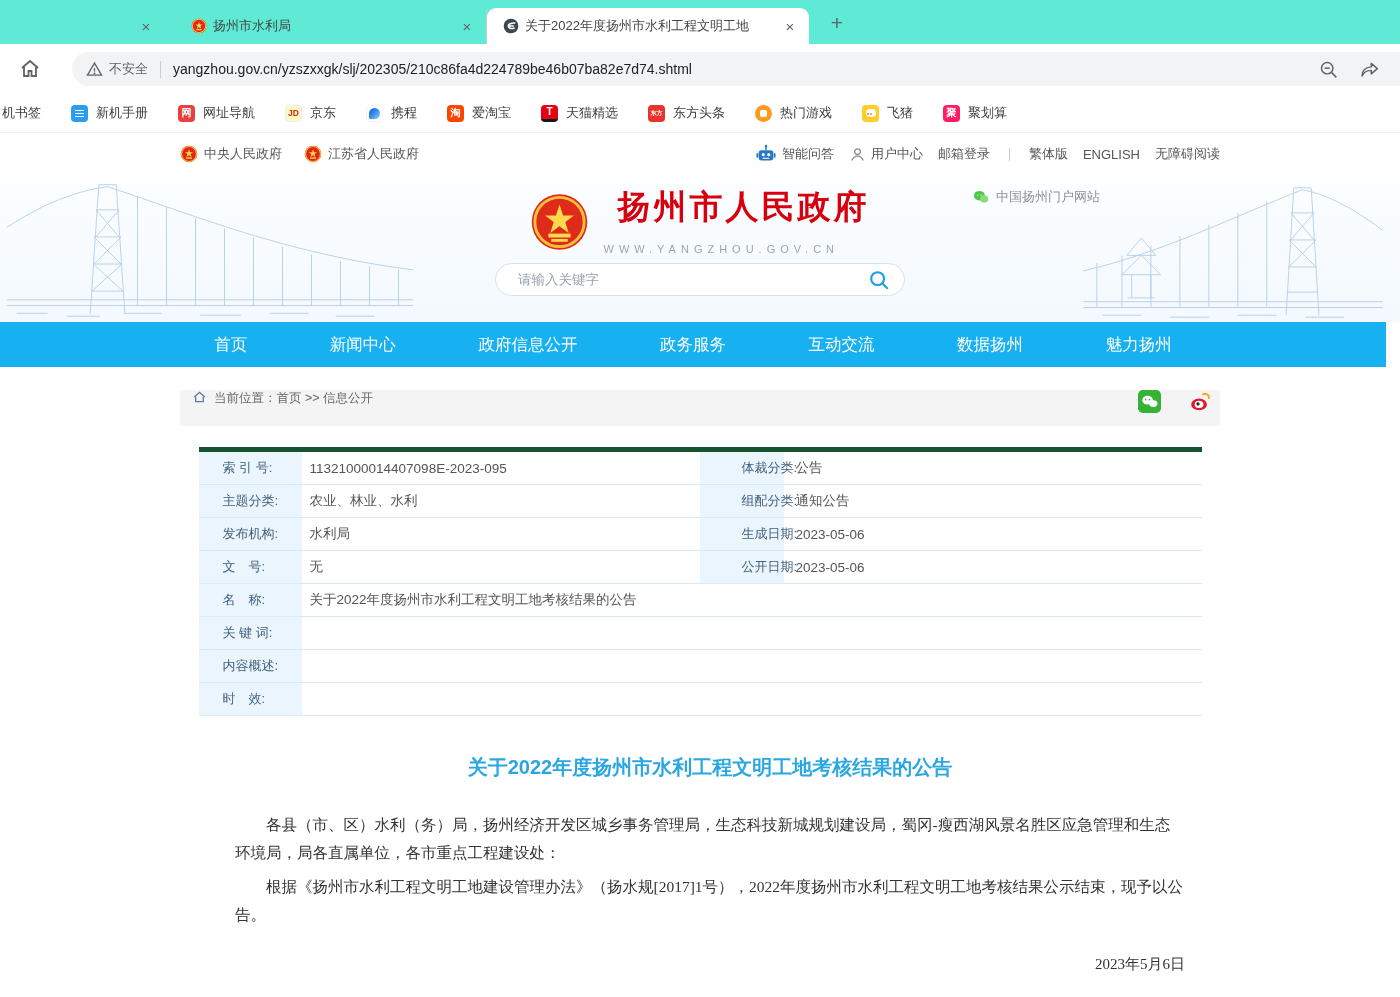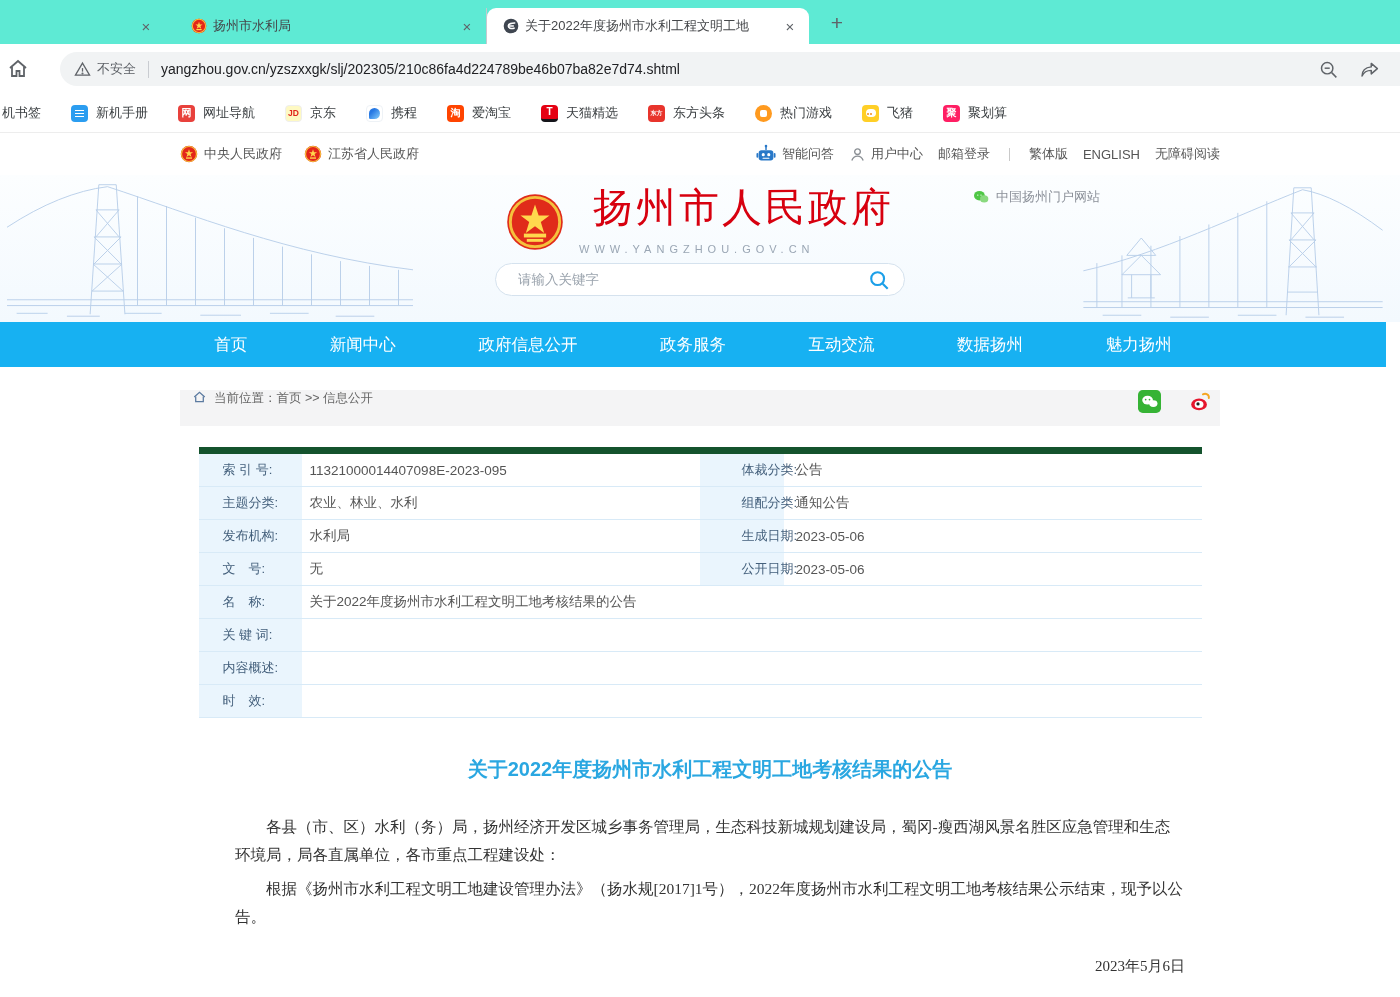--- a/index.html
+++ b/index.html
@@ -14,21 +14,21 @@
   .tab-active{width:322px;background:#fff;border-radius:9px 9px 0 0;padding:0 10px 0 16px;}
   .tab-title{flex:1;overflow:hidden;white-space:nowrap;margin:0 6px;}
   .close-x{width:18px;height:18px;display:flex;align-items:center;justify-content:center;
     color:#5f6368;font-size:15px;border-radius:50%;flex:0 0 auto;}
   .close-x::before{content:"×";}
   .newtab{width:28px;height:28px;margin:0 0 7px 14px;display:flex;align-items:center;justify-content:center;
     color:#5f6368;font-size:21px;border-radius:50%;}
   .newtab::before{content:"+";}
   .fav{width:16px;height:16px;flex:0 0 auto;}
 
-  .toolbar{height:50px;background:#fff;display:flex;align-items:center;}
+  .toolbar{height:50px;background:#fff;display:flex;align-items:center;padding-left:12px;}
   .home-ic{width:24px;height:24px;color:#5f6368;margin:0 6px;}
   .omnibox{flex:1;height:34px;background:#f1f3f4;border-radius:17px 0 0 17px;margin-left:24px;margin-right:-4px;
     display:flex;align-items:center;padding:0 18px 0 14px;}
   .warn-ic{width:17px;height:17px;}
   .sec-label{font-size:13px;color:#5f6368;margin-left:6px;}
   .omni-sep{width:1px;height:17px;background:#c9ccd1;margin:0 12px;}
   .url-text{font-size:14px;color:#202124;white-space:nowrap;overflow:hidden;flex:1;}
   .omni-right{display:flex;align-items:center;gap:20px;margin-left:auto;padding-right:6px;}
   .tb-ic{width:21px;height:21px;}
 
@@ -69,21 +69,21 @@
   .person-ic{width:17px;height:17px;}
   .vdiv{width:1px;height:13px;background:#c9c9c9;margin:0 4px;}
 
   
   .banner{height:147px;position:relative;background:linear-gradient(180deg,#fcfeff 0%,#f3f9fe 100%);overflow:hidden;}
   .art{position:absolute;bottom:0;opacity:.95;}
   .art-left{left:0;width:420px;height:145px;}
   .art-right{right:12px;width:310px;height:140px;}
   .logo-row{position:absolute;top:14px;left:50%;transform:translateX(-50%);display:flex;align-items:center;gap:15px;}
   .emb58{width:58px;height:60px;}
-  .site-name{font-size:40px;font-weight:normal;color:#d7000f;letter-spacing:3px;line-height:36px;margin-left:14px;}
+  .site-name{font-size:33px;font-weight:bold;color:#d7000f;letter-spacing:3px;line-height:36px;margin-left:14px;}
   .site-url{font-size:11px;color:#9aa6b4;letter-spacing:5px;margin-top:18px;}
   .portal{position:absolute;top:13px;right:300px;display:flex;align-items:center;gap:7px;font-size:13px;color:#8b9099;}
   .wxdot{width:16px;height:14px;}
   .searchbar{position:absolute;top:88px;left:50%;transform:translateX(-50%);width:410px;height:33px;
      background:#fff;border:1px solid #d5e2ee;border-radius:17px;display:flex;align-items:center;padding:0 12px 0 20px;}
   .searchbar input{flex:1;border:none;outline:none;font-size:13.5px;color:#333;background:transparent;
      font-family:"Liberation Sans","DejaVu Sans",sans-serif;}
   .searchbar input::placeholder{color:#9aa3ad;}
   .search-btn{width:24px;height:24px;background:none;border:none;padding:0;display:flex;align-items:center;}
 
@@ -93,21 +93,21 @@
   .nav a{color:#fff;font-size:16.5px;text-decoration:none;line-height:45px;}
 
   
   .content{width:1040px;margin:23px auto 0;}
   .crumbbar{height:36px;background:#f4f4f5;display:flex;align-items:flex-start;padding:0 4px 0 12px;}
   .crumb-home{width:15px;height:14px;color:#5b7aa0;}
   .crumb-text{font-size:12.5px;color:#666;margin-left:7px;}
   .crumb-icons{margin-left:auto;display:flex;align-items:center;gap:28px;padding-right:4px;}
   .sq-ic{width:23px;height:23px;}
 
-  .mtable{margin:21px auto 0;width:1003px;border-top:7px solid #14532d;}
+  .mtable{margin:21px auto 0;width:1003px;border-top:5px solid #14532d;}
   .mrow{display:flex;height:33px;border-bottom:1px solid #d8eaf7;align-items:stretch;}
   .mlabel{width:103px;background:#eaf5fd;color:#44607c;font-size:13px;display:flex;align-items:center;
      padding-left:24px;flex:0 0 auto;white-space:pre;}
   .mlabel.r{width:84px;padding-left:42px;}
   .mval{font-size:13.5px;color:#555;display:flex;align-items:center;padding-left:8px;}
   .mval.c1{width:398px;}
   .mval.c2{flex:1;padding-left:12px;}
   .mval.full{flex:1;}
 
   .article{padding:0 35px 0 55px;}

